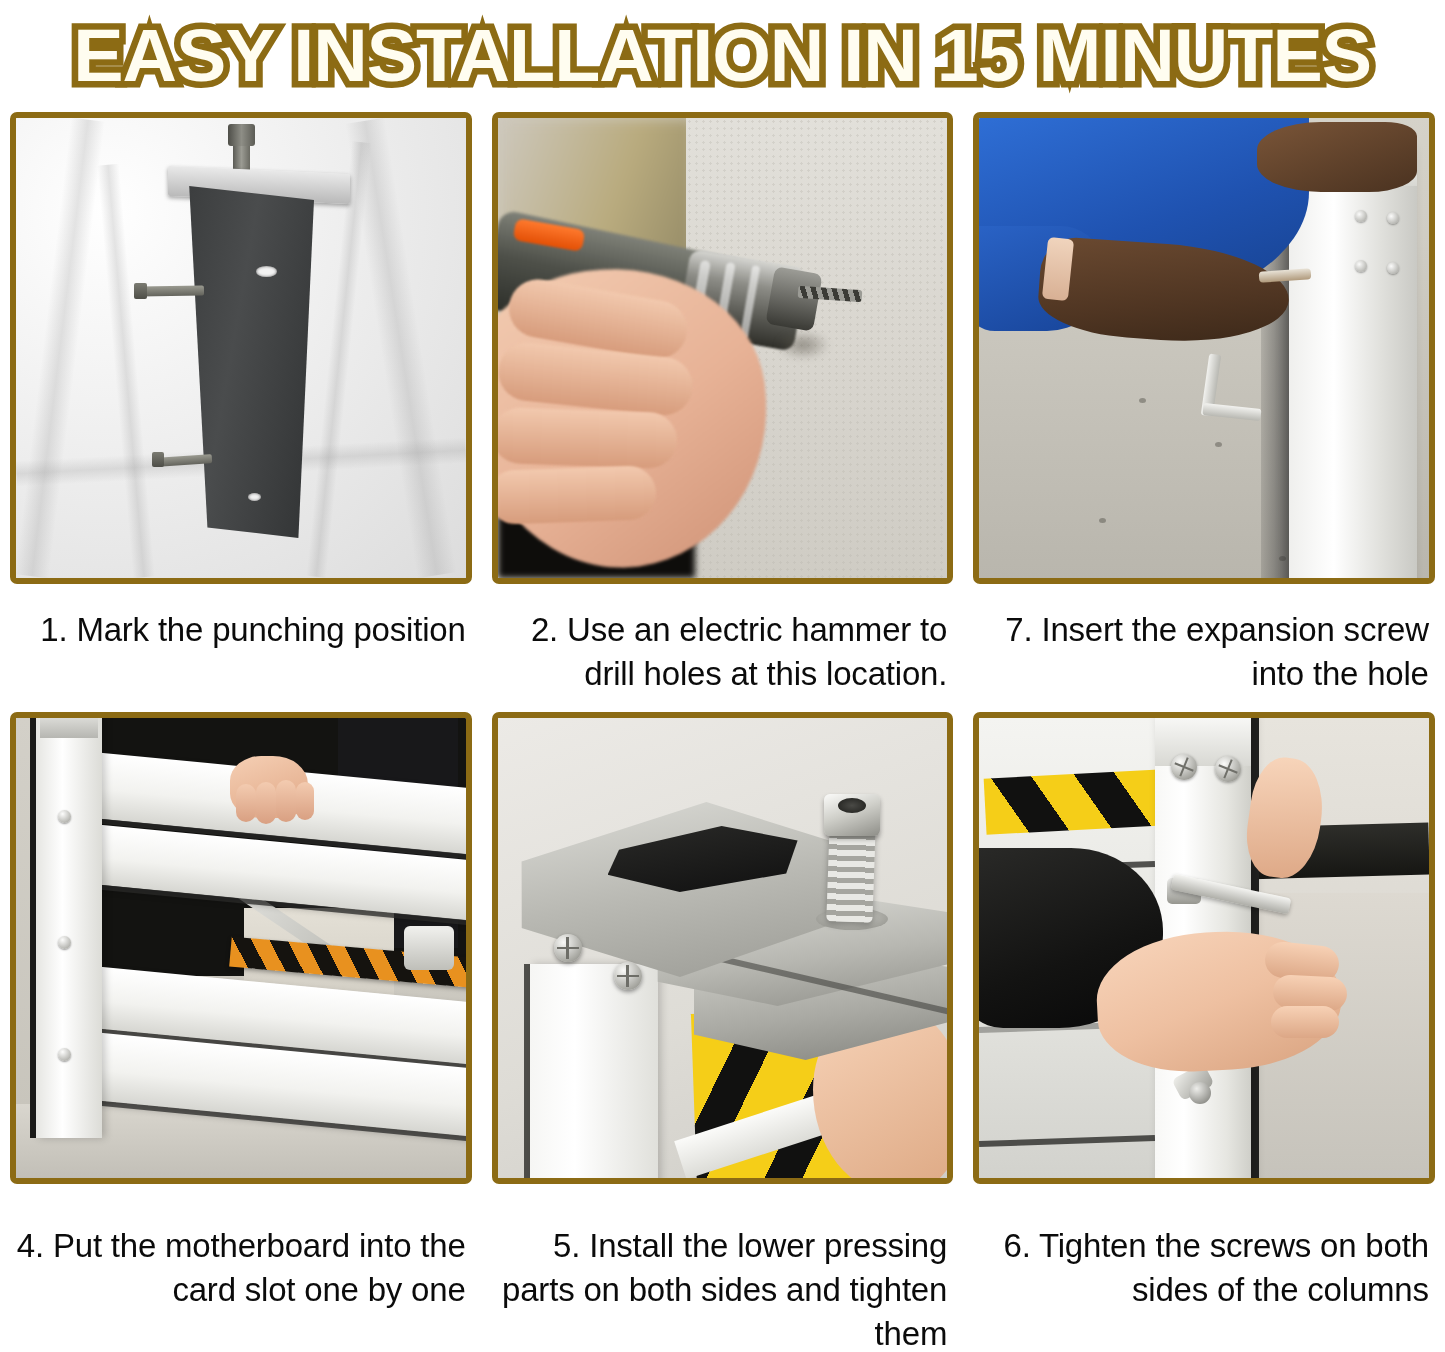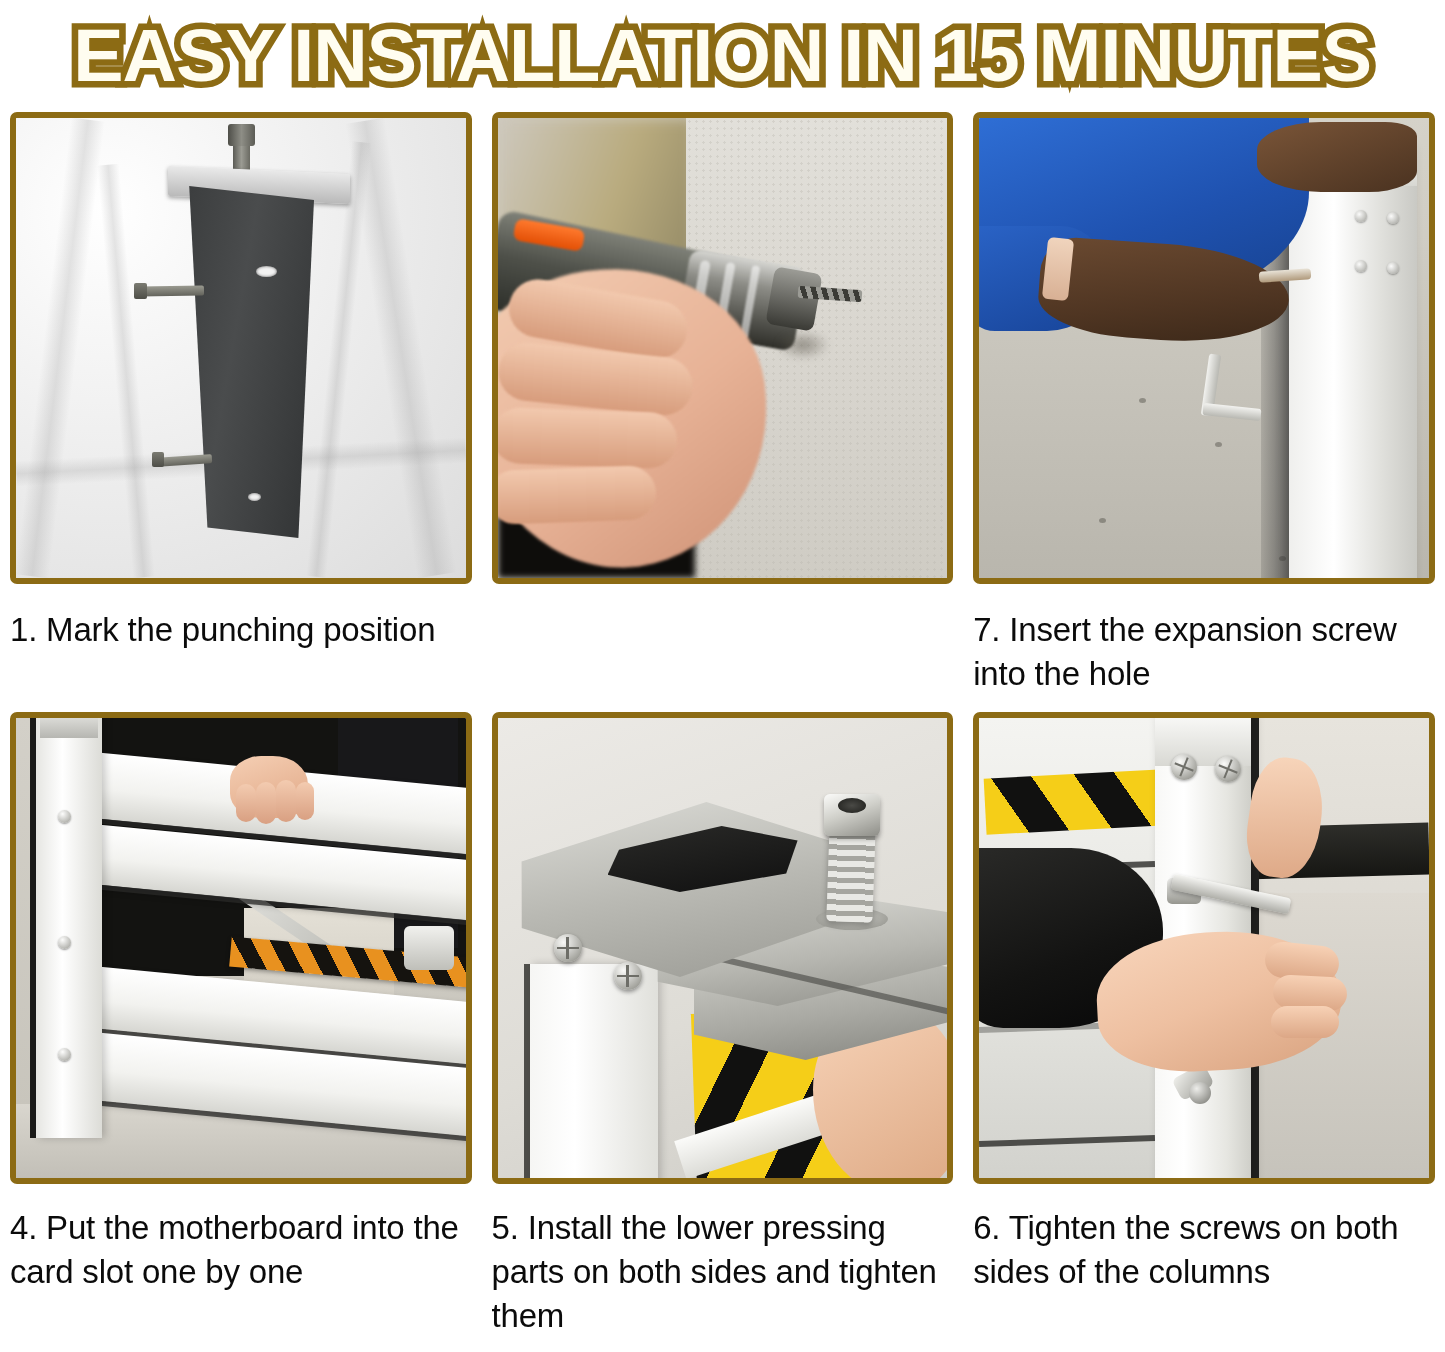--- a/index.html
+++ b/index.html
@@ -3,21 +3,21 @@
 <meta charset="utf-8">
 <title>Easy Installation In 15 Minutes</title>
 <style>
   html,body{margin:0;padding:0;}
   body{
     width:1445px;height:1352px;
     background:#ffffff;
     font-family:"Liberation Sans","DejaVu Sans",sans-serif;
     overflow:hidden;
   }
-  .page{position:relative;width:1445px;height:1352px;background:#fff;}
+  .page{position:relative;width:1445px;height:1352px;background:#fff;text-align:right;}
 
   
   .title-bar{
     position:absolute;left:0;top:0;width:1445px;height:112px;
     display:flex;align-items:center;justify-content:center;
   }
   .title-text{
     font-family:"Liberation Sans Narrow","Liberation Sans","DejaVu Sans",sans-serif;
     font-size:74px;
     font-weight:bold;
@@ -53,21 +53,21 @@
   .caption{
     margin-top:24px;
     font-size:33px;
     line-height:1.33;
     color:#0b0b0b;
     font-weight:500;
     letter-spacing:-0.2px;
     min-height:96px;
     padding-right:6px;
   }
-  .row2 .caption{margin-top:22px;}
+  .row2 .caption{margin-top:40px;}
   .row1 .cell{padding-bottom:8px;}
 
   
   
   
   .p1{background:
       radial-gradient(ellipse at 20% 20%, #ffffff 0%, #efefef 45%, #dcdcdc 100%);}
   .p1 .wrinkle{position:absolute;background:linear-gradient(90deg,rgba(0,0,0,0) 0%,rgba(150,150,150,.25) 50%,rgba(0,0,0,0) 100%);}
   .p1 .w1{left:6%;top:0;width:34px;height:100%;transform:rotate(7deg);}
   .p1 .w2{left:22%;top:10%;width:22px;height:90%;transform:rotate(-5deg);}
@@ -391,20 +391,21 @@
             <div class="chucknose"></div>
             <div class="bit"></div>
             <div class="dust"></div>
             <div class="hand"></div>
             <div class="fing f1"></div>
               <div class="fing f2"></div>
             <div class="fing f3"></div>
               <div class="fing f4"></div>
           </div>
         </div>
+        <div class="caption">2. Use an electric hammer to drill holes at this location.</div>
       </div>
 
       <div class="cell">
         <div class="frame">
           <div class="photo p3">
             <div class="ground"></div>
             <div class="spot sp1"></div>
               <div class="spot sp2"></div>
             <div class="spot sp3"></div>
               <div class="spot sp4"></div>

